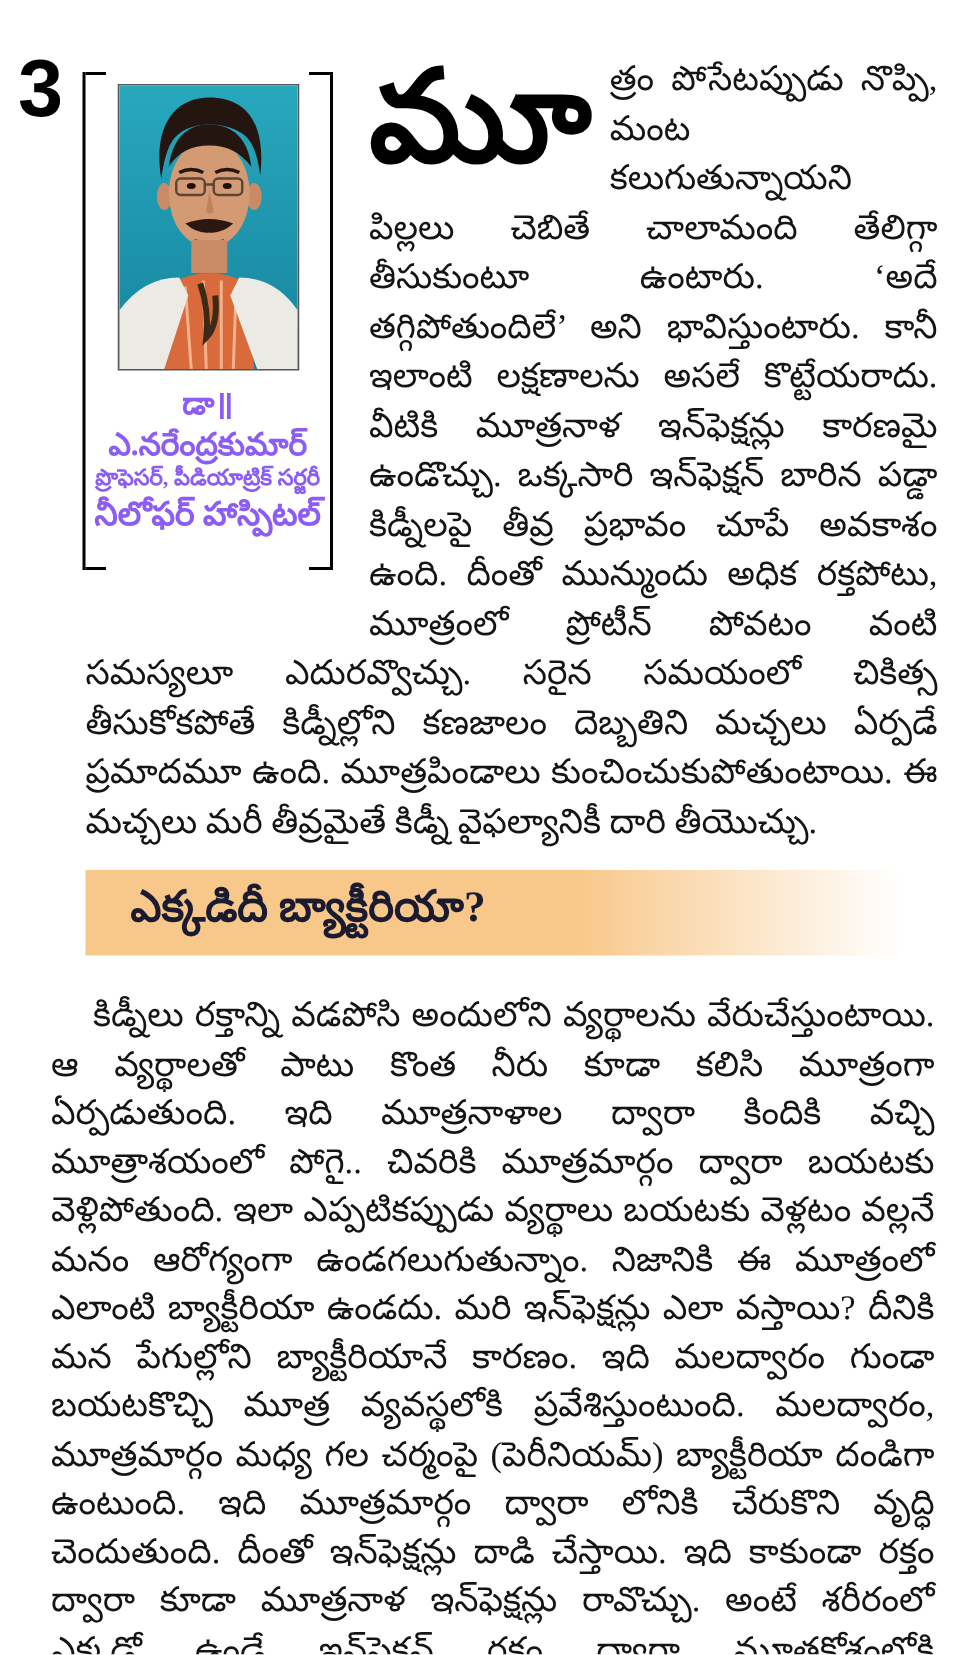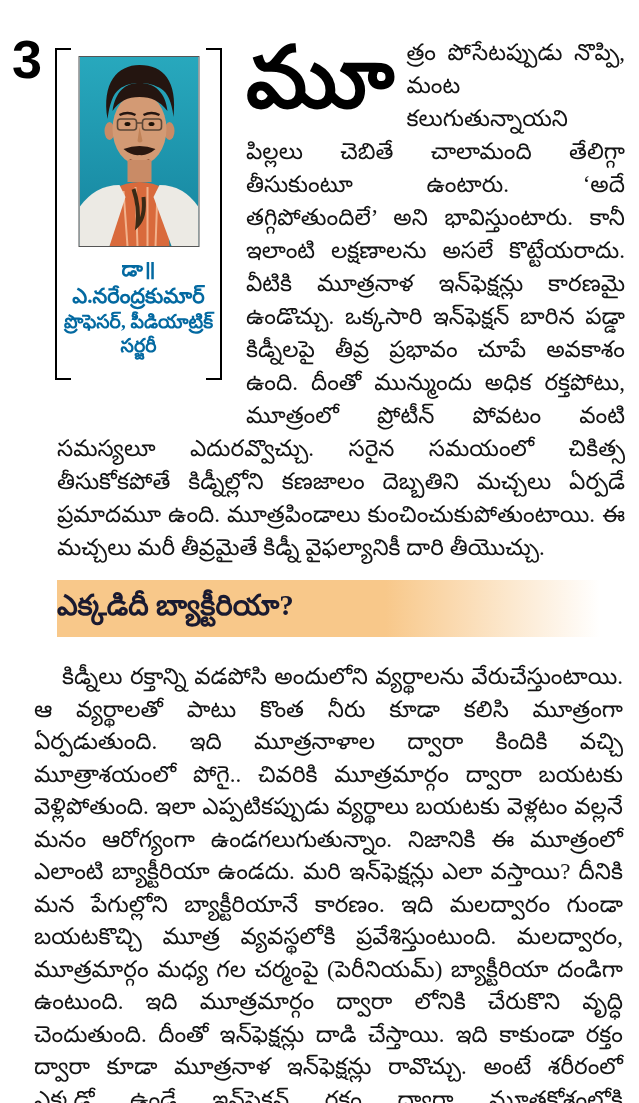--- a/index.html
+++ b/index.html
@@ -39,25 +39,25 @@
   .frame::before{top:0;}
   .frame::after{bottom:0;}
   .photo{
     position:absolute;left:11px;top:9px;
     width:119px;height:189px;
     left:50%;transform:translateX(-50%);
     outline:1px solid #555;
   }
   .caption{
     position:absolute;left:0;right:0;top:208px;
-    text-align:center;font-weight:bold;color:#0369a1;
+    text-align:center;font-weight:bold;color:#8b5cf6;
     line-height:1.28;
   }
   .cap1{font-size:21px;}
-  .cap2{font-size:19px;}
+  .cap2{font-size:15px;}
   .cap3{font-size:22px;}
   .cap4{font-size:22px;}
 
   
   .p1{
     margin:0 14px 0 57px;
     text-align:justify;
     font-size:23px;line-height:33px;
   }
   .dropcap{
@@ -68,20 +68,21 @@
     color:#000;
   }
 
   
   .heading-bar{
     clear:none;
     margin:16px 16px 0 57px;
     height:57px;
     background:linear-gradient(90deg,#f8c88a 0%,#f8c88a 58%,rgba(248,200,138,0) 96%);
     display:flex;align-items:center;
+    padding-left:30px;
     box-sizing:border-box;
   }
   .heading-text{
     font-weight:bold;
     font-size:29px;
     color:#1a1a30;
   }
 
   
   .p2{
@@ -144,20 +145,21 @@
             <path d="M54 132 Q60 150 58 168 Q66 160 64 140" fill="none" stroke="#3a2a16" stroke-width="4"></path>
 
             <path d="M0 189 L0 150 Q16 128 40 128 L46 140 L30 189 Z" fill="#eceae4"></path>
             <path d="M119 189 L119 150 Q104 128 80 128 L74 140 L92 189 Z" fill="#eceae4"></path>
           </svg>
         </div>
 
         <div class="caption">
           <div class="cap1">డా॥ ఎ.నరేంద్రకుమార్</div>
           <div class="cap2">ప్రొఫెసర్, పీడియాట్రిక్ సర్జరీ</div>
+          <div class="cap3">నీలోఫర్ హాస్పిటల్</div>
         </div>
       </div>
     </div>
 
     <p class="p1"><span class="dropcap">మూ</span><span>త్రం పోసేటప్పుడు నొప్పి, మంట కలుగుతున్నాయని పిల్లలు చెబితే చాలామంది తేలిగ్గా తీసుకుంటూ ఉంటారు. ‘అదే తగ్గిపోతుందిలే’ అని భావిస్తుంటారు. కానీ ఇలాంటి లక్షణాలను అసలే కొట్టేయరాదు. వీటికి మూత్రనాళ ఇన్‌ఫెక్షన్లు కారణమై ఉండొచ్చు. ఒక్కసారి ఇన్‌ఫెక్షన్ బారిన పడ్డా కిడ్నీలపై తీవ్ర ప్రభావం చూపే అవకాశం ఉంది. దీంతో మున్ముందు అధిక రక్తపోటు, మూత్రంలో ప్రోటీన్ పోవటం వంటి సమస్యలూ ఎదురవ్వొచ్చు. సరైన సమయంలో చికిత్స తీసుకోకపోతే కిడ్నీల్లోని కణజాలం దెబ్బతిని మచ్చలు ఏర్పడే ప్రమాదమూ ఉంది. మూత్రపిండాలు కుంచించుకుపోతుంటాయి. ఈ మచ్చలు మరీ తీవ్రమైతే కిడ్నీ వైఫల్యానికీ దారి తీయొచ్చు.</span></p>
 
     <div class="heading-bar">
       <span class="heading-text">ఎక్కడిదీ బ్యాక్టీరియా?</span>
     </div>
 

